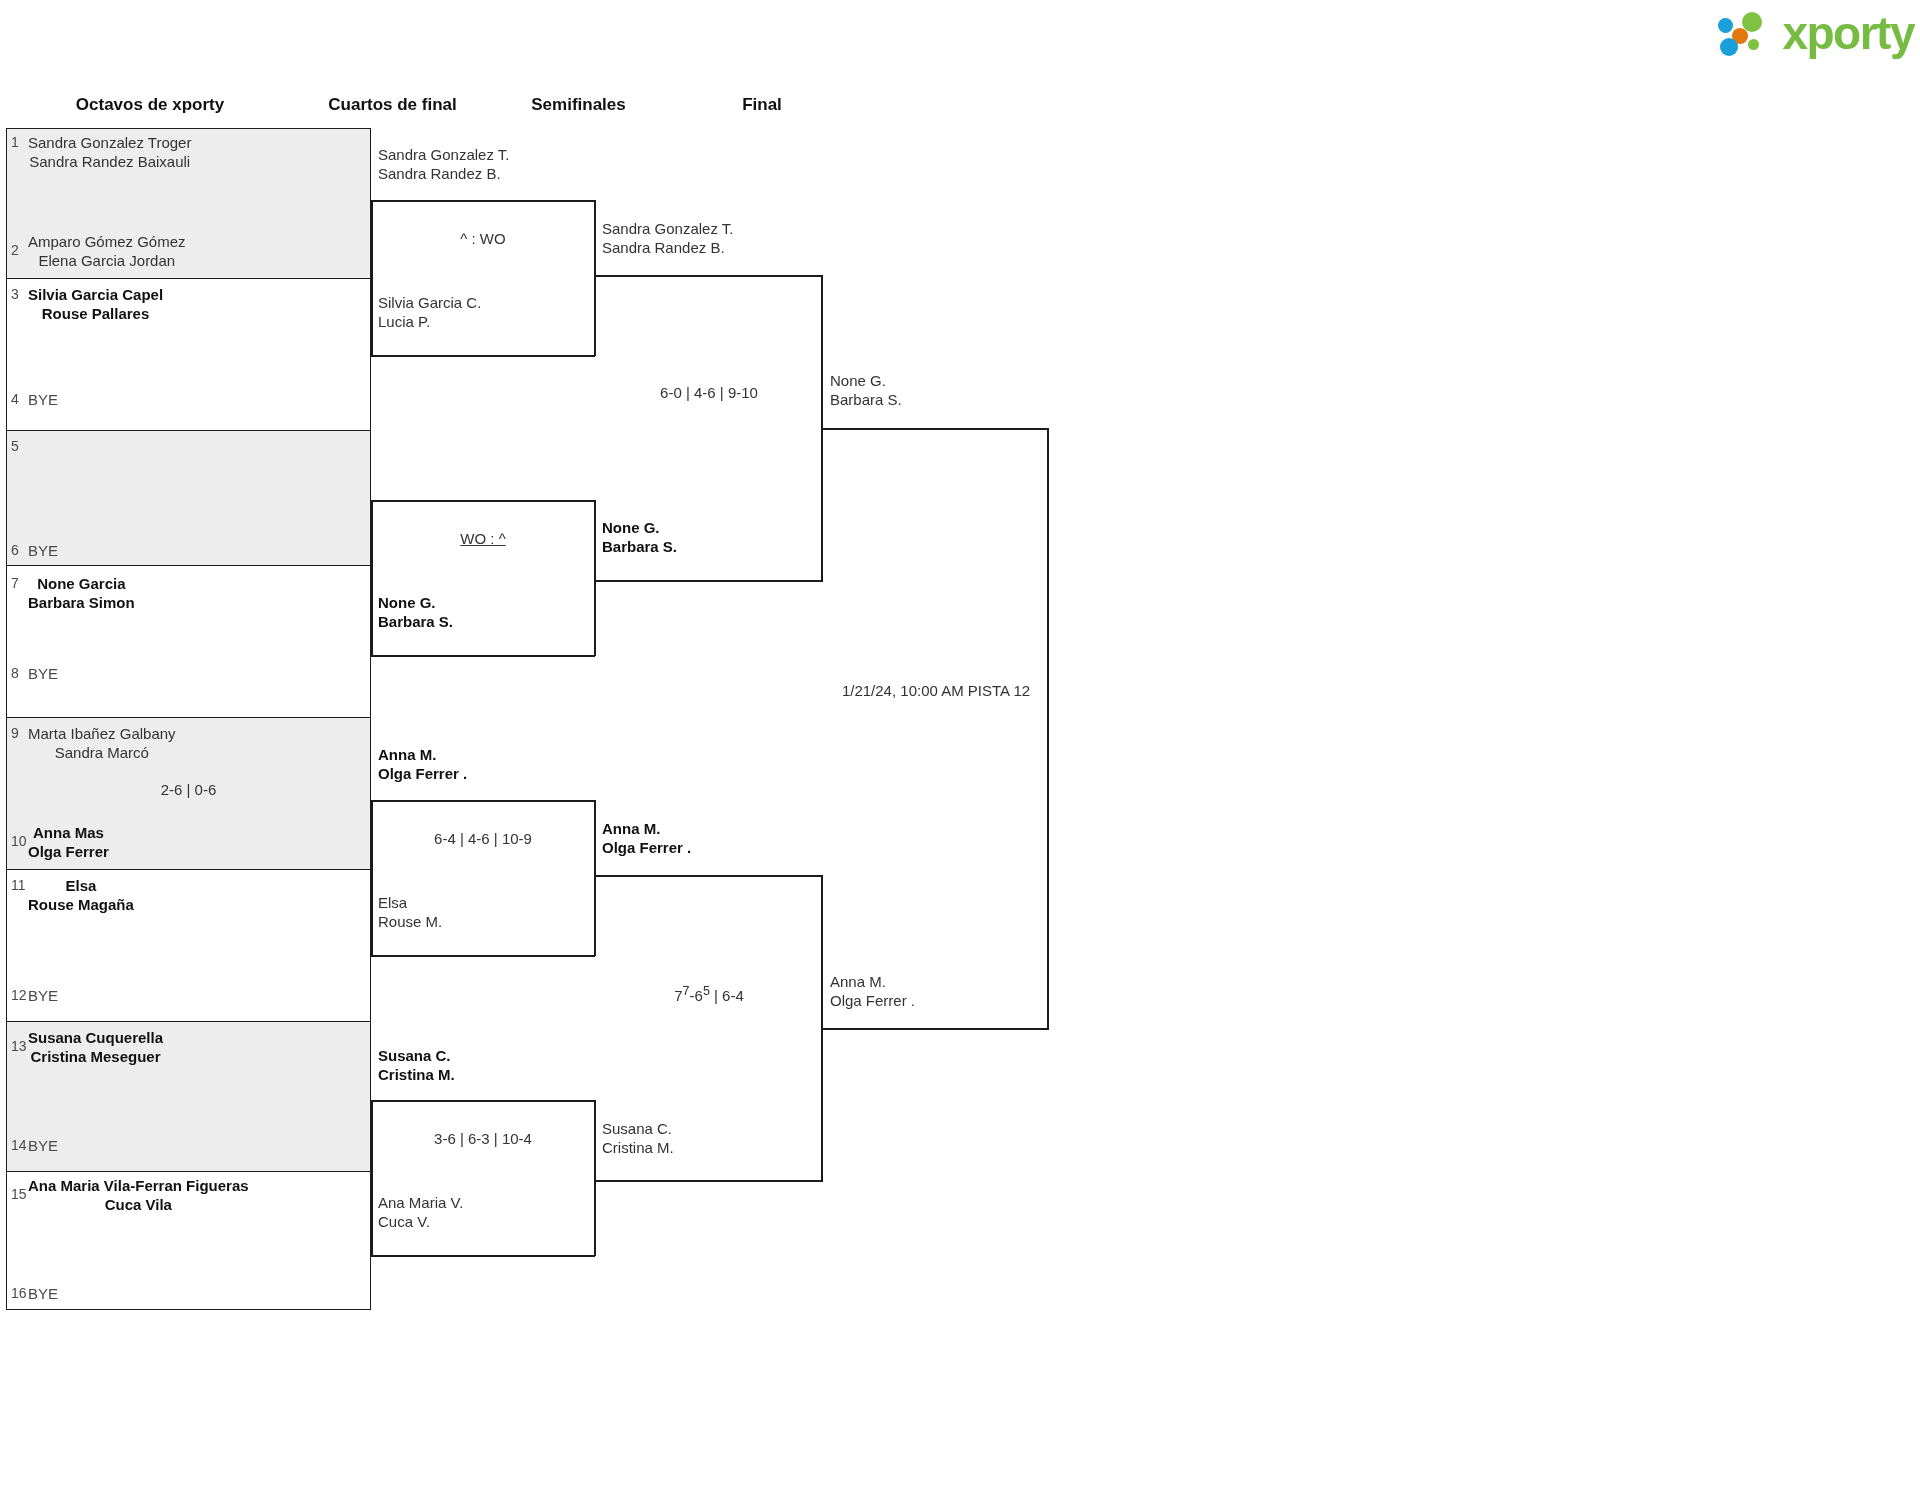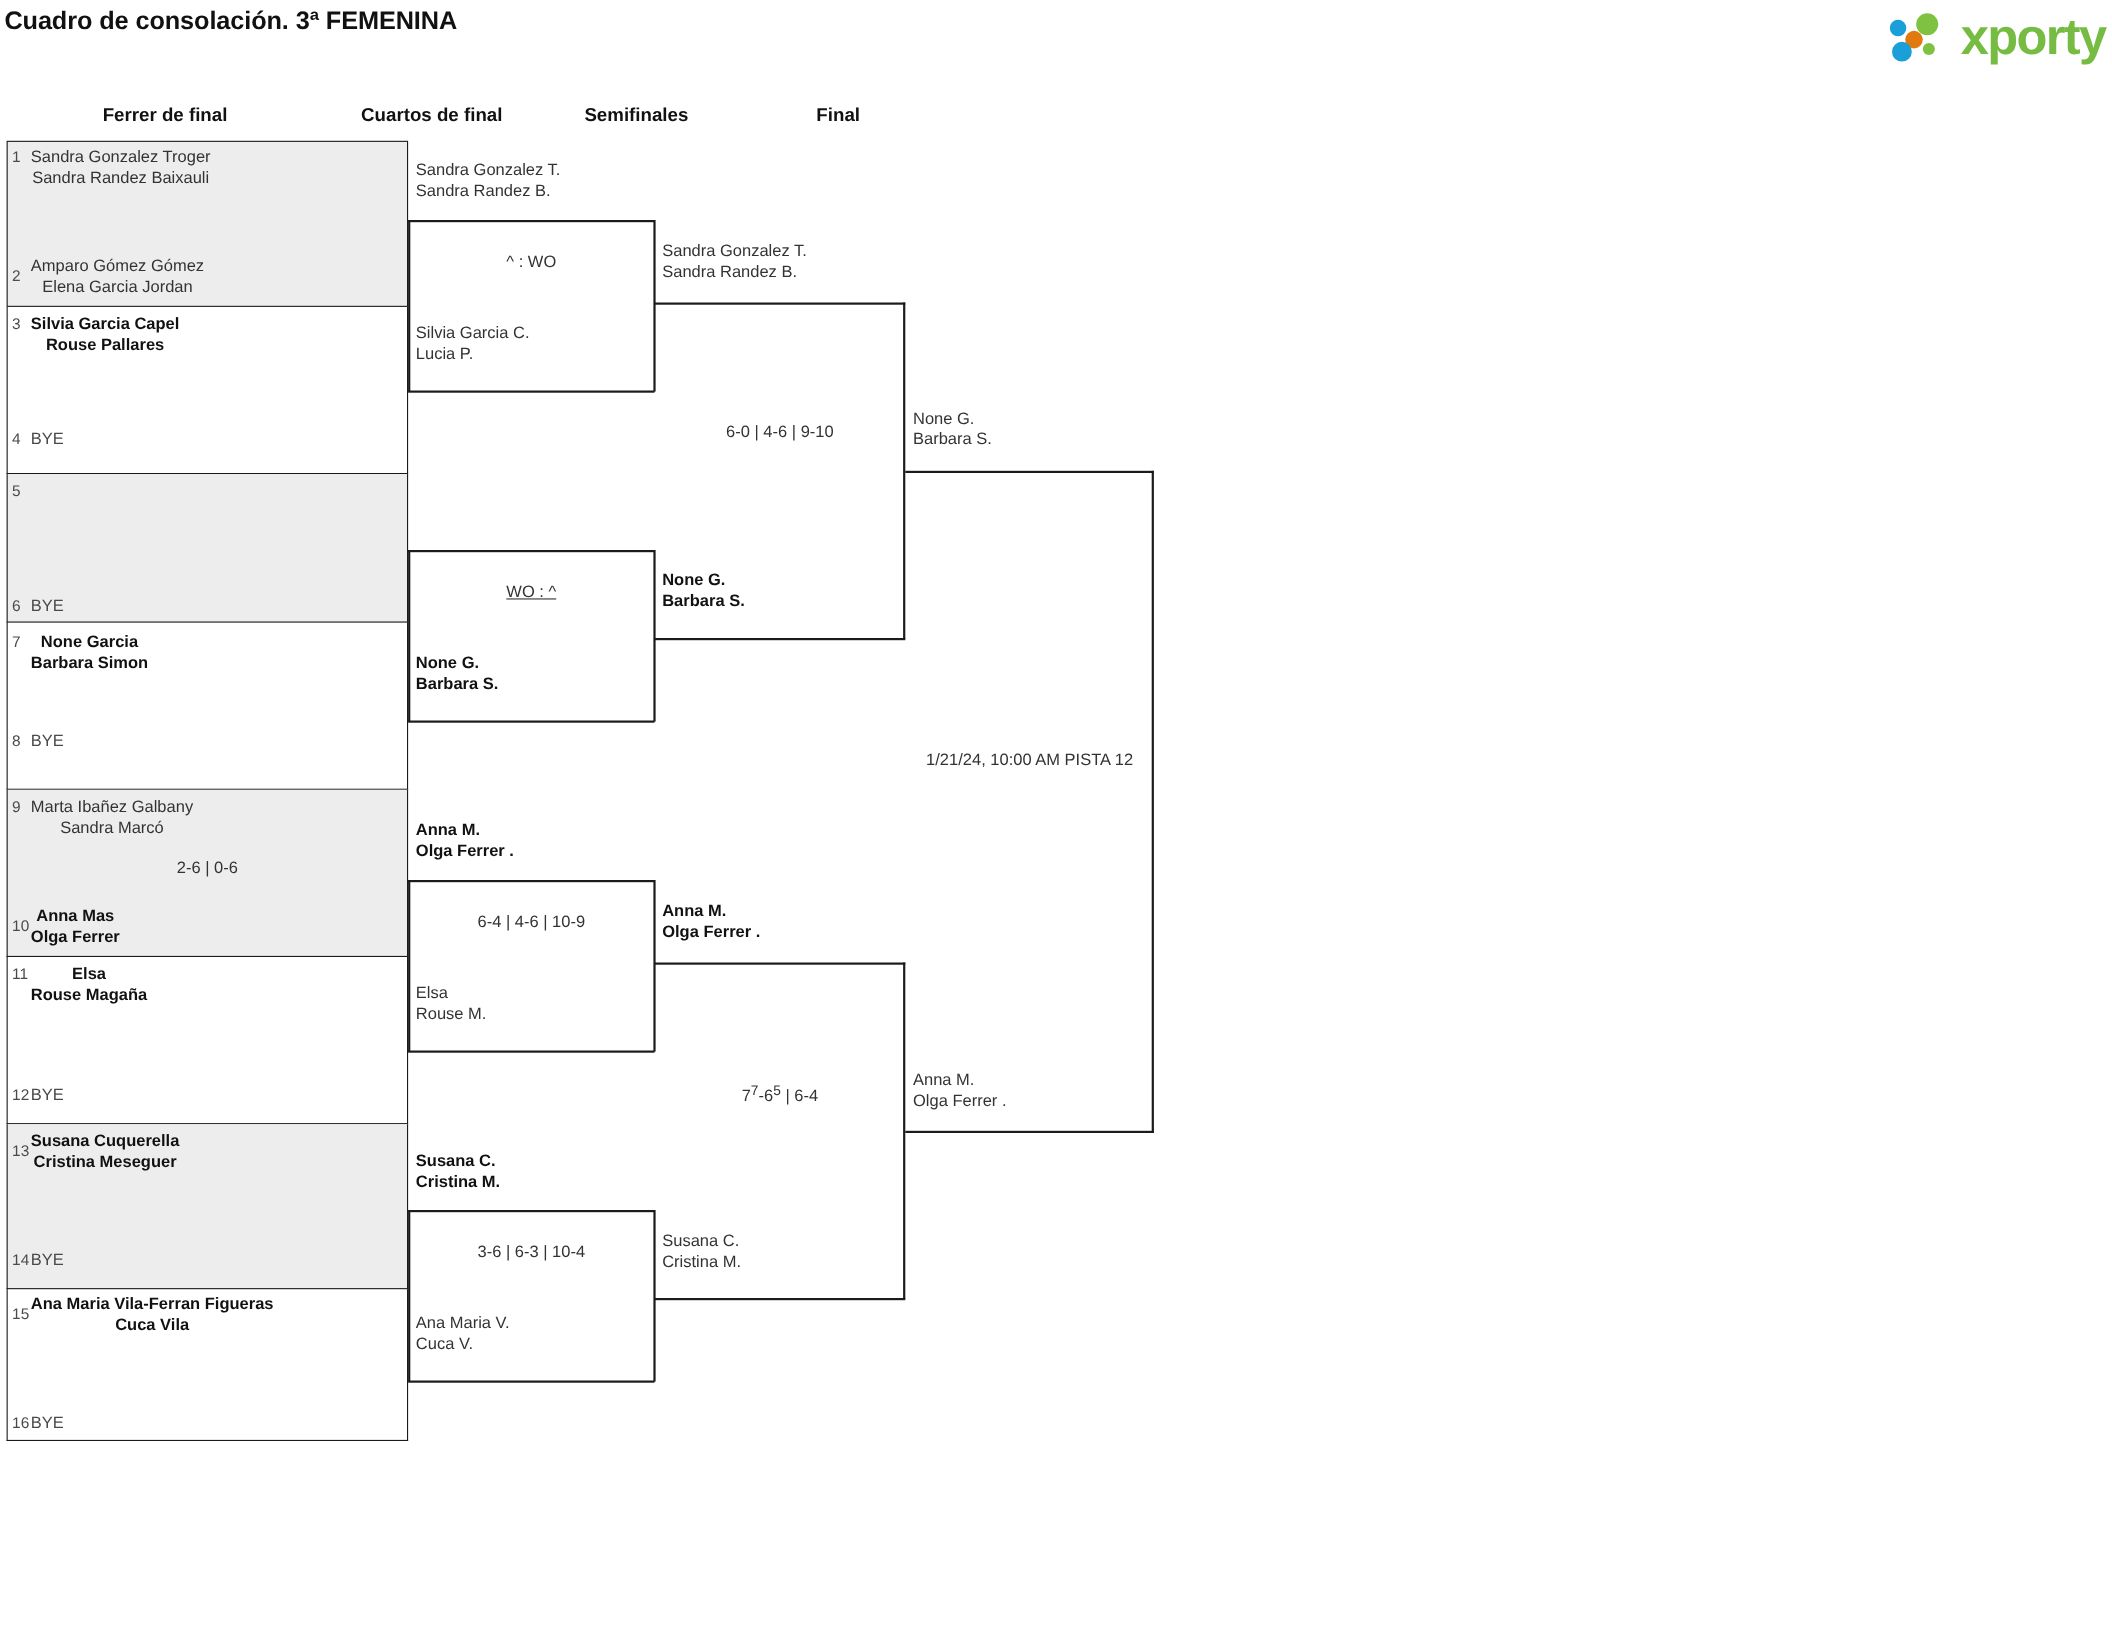--- a/index.html
+++ b/index.html
@@ -138,36 +138,35 @@
     color: #333;
     white-space: nowrap;
     text-align: center;
   }
 </style>
 </head>
 <body>
 
 <div id="header">
   <div class="title-block">
-    <div class="title-line">Cuadro de consolación. 3ª FEMENINA</div>
   </div>
 
   <div id="logo">
     <span class="logo-dots">
       <i class="d1"></i>
         <i class="d2"></i>
         <i class="d3"></i>
         <i class="d4"></i>
         <i class="d5"></i>
     </span>
     <span class="logo-word">xporty</span>
   </div>
 </div>
 
-<div class="round-head" style="left:30px;  top:95px; width:240px;">Ferrer de final</div>
+<div class="round-head" style="left:30px;  top:95px; width:240px;">Octavos de xporty</div>
 <div class="round-head" style="left:300px; top:95px; width:185px;">Cuartos de final</div>
 <div class="round-head" style="left:487px; top:95px; width:183px;">Semifinales</div>
 <div class="round-head" style="left:672px; top:95px; width:180px;">Final</div>
 
 <div class="r1-cell first shaded" style="left:6px; top:128px; width:365px; height:151px;"></div>
 <div class="seedwrap" style="left:6px; top:133px;">
   <span class="seed">1</span>
   <span class="names">
     <span class="nm">Sandra Gonzalez Troger</span>
     <span class="nm">Sandra Randez Baixauli</span>

